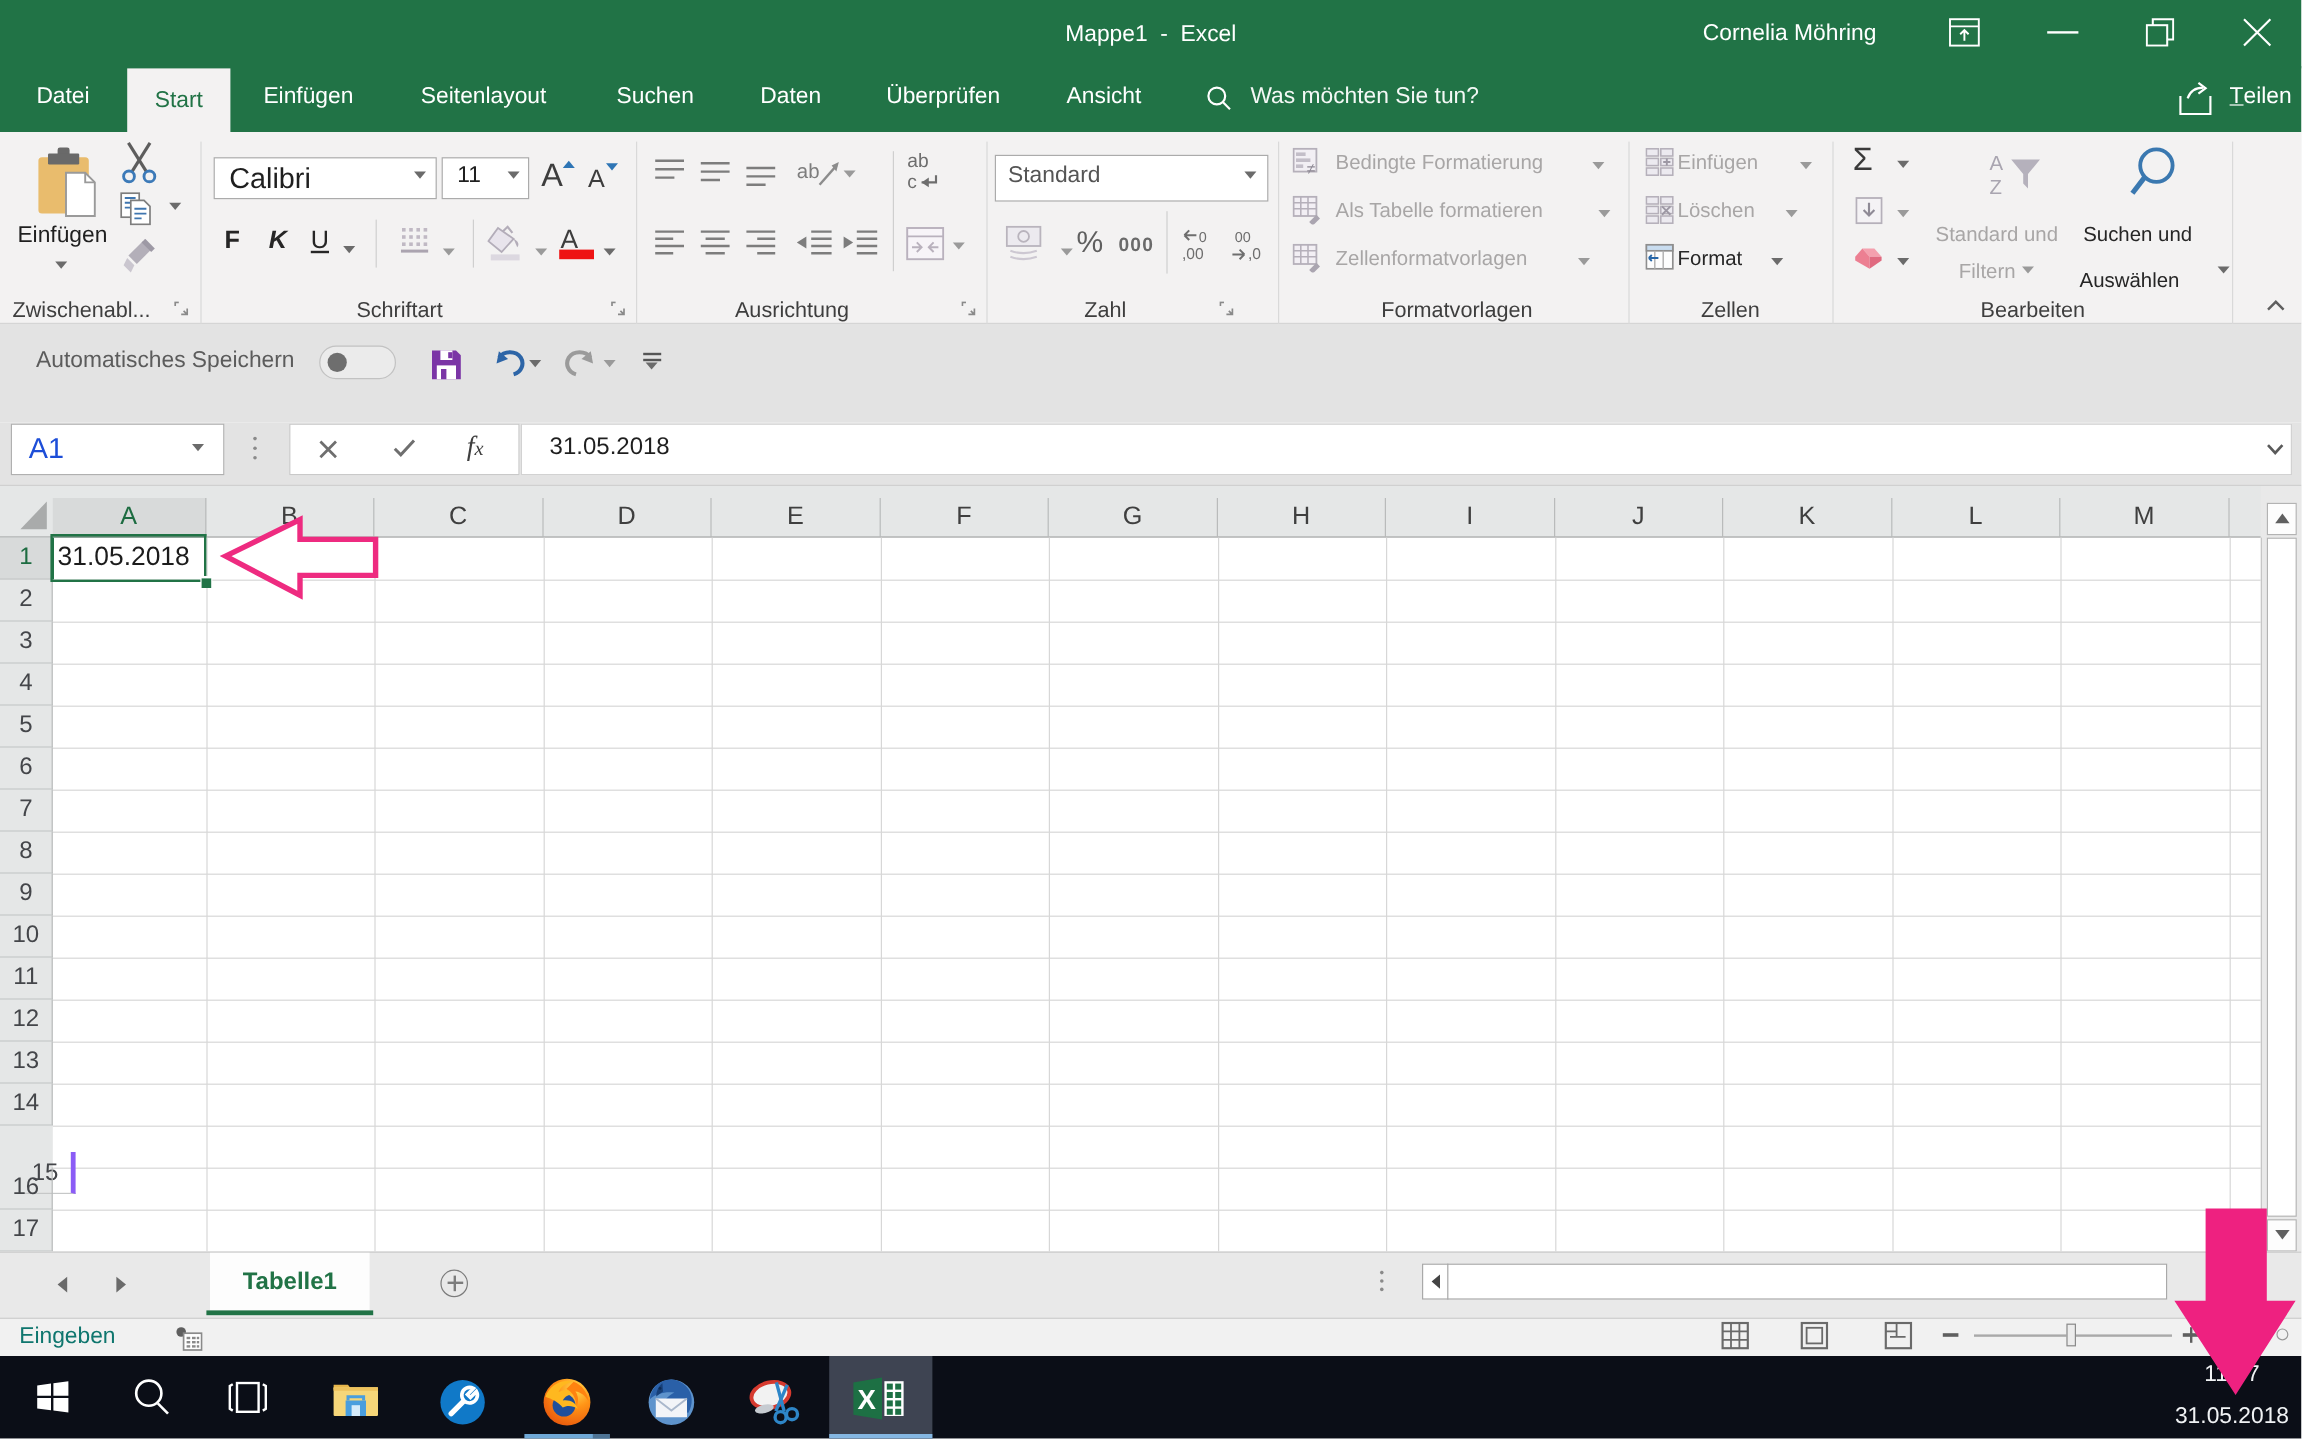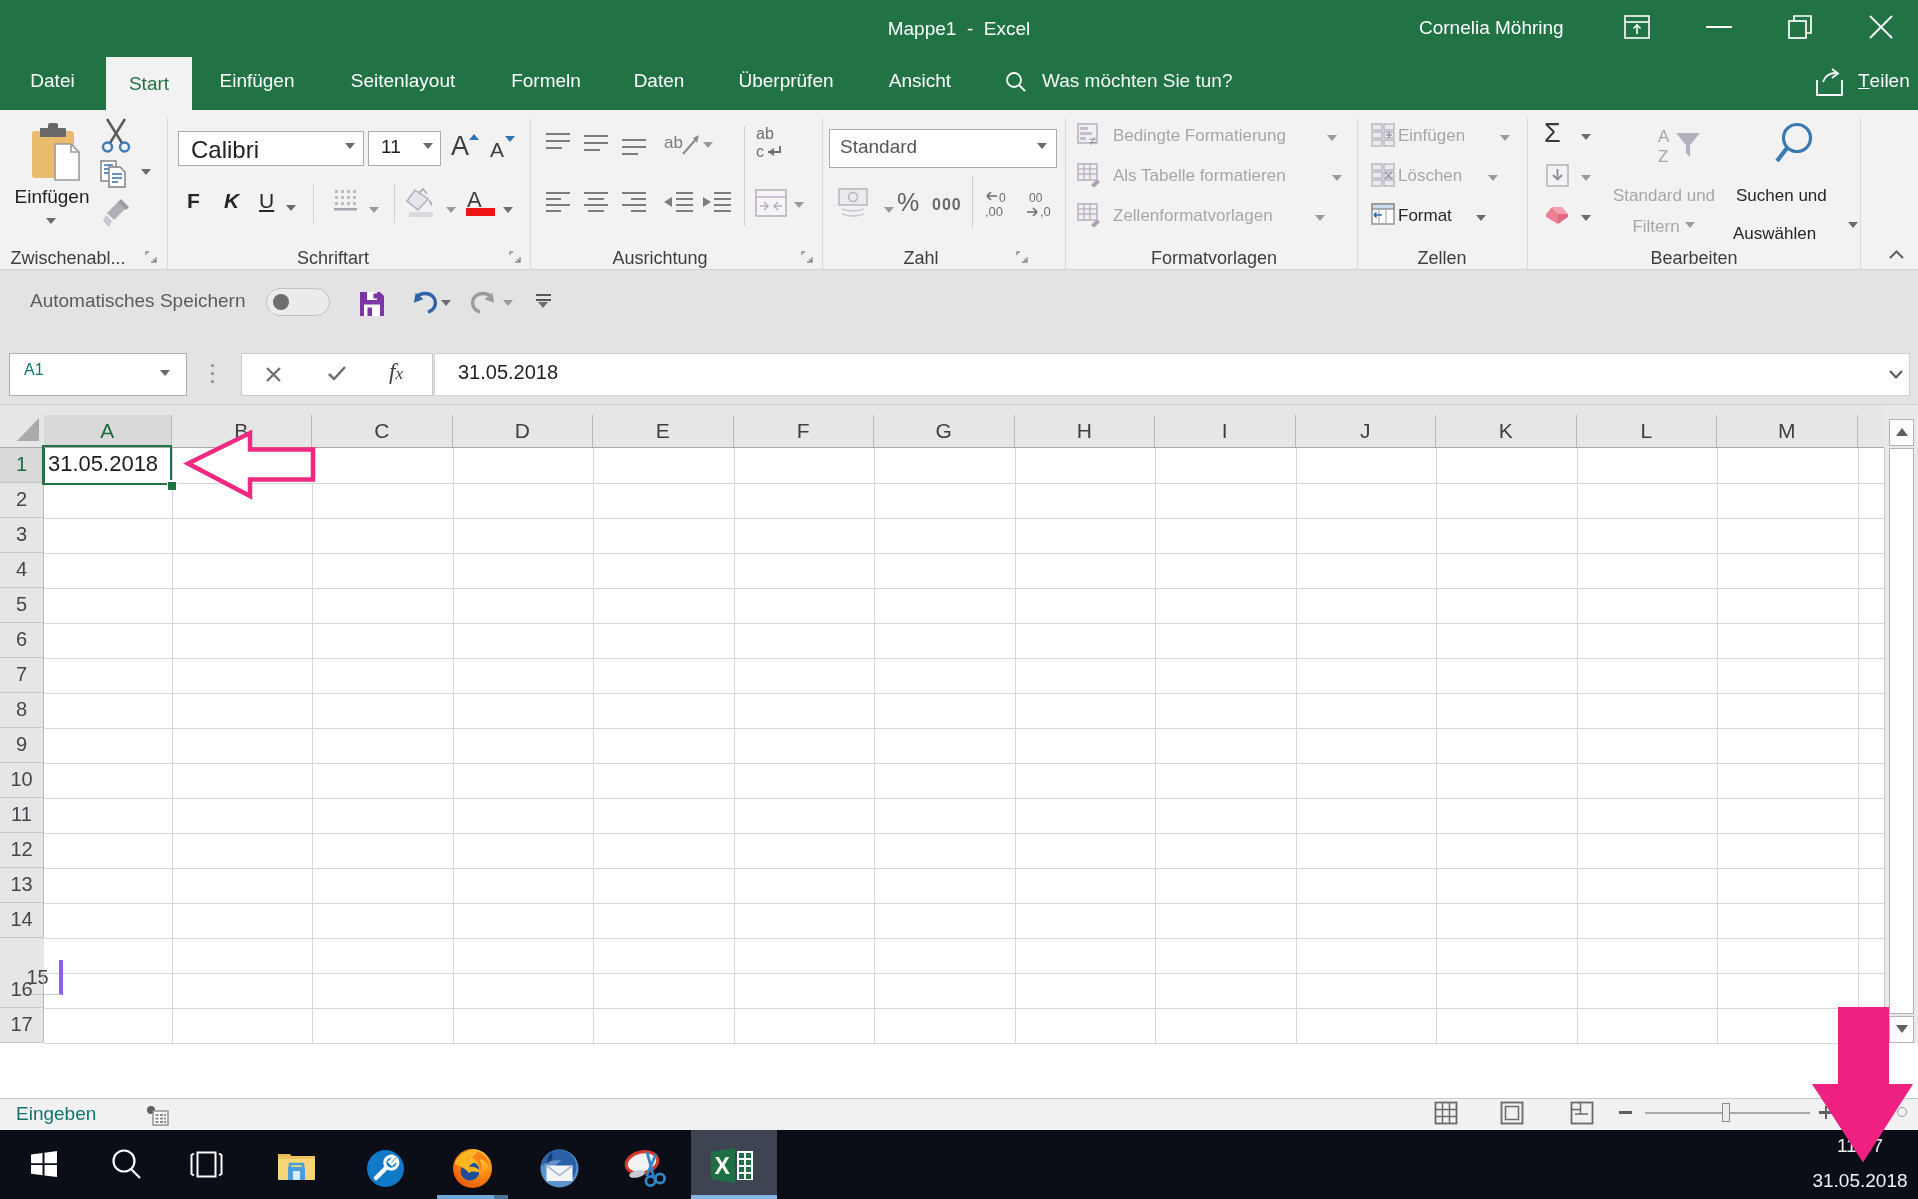--- a/index.html
+++ b/index.html
@@ -38,21 +38,21 @@
     </svg>
 <svg class="a" style="left:1868px;top:14px;" width="26" height="26" viewBox="0 0 26 26">
       <path d="M2 2 L24 24 M24 2 L2 24" stroke="#fff" stroke-width="1.8"></path>
     </svg>
 
 <div class="a" style="left:0;top:55px;width:1918px;height:55px;background:#217346;"></div>
 <div class="a ctr" style="left:106px;top:57px;width:86px;height:53px;background:#f3f2f2;color:#217346;font-size:19px;">Start</div>
 <div class="a ctr tabtxt" style="left:20px;top:55px;width:65px;height:52px;">Datei</div>
 <div class="a ctr tabtxt" style="left:210px;top:55px;width:94px;height:52px;">Einfügen</div>
 <div class="a ctr tabtxt" style="left:338px;top:55px;width:130px;height:52px;">Seitenlayout</div>
-<div class="a ctr tabtxt" style="left:500px;top:55px;width:92px;height:52px;">Formeln</div>
+<div class="a ctr tabtxt" style="left:500px;top:55px;width:92px;height:52px;">Suchen</div>
 <div class="a ctr tabtxt" style="left:625px;top:55px;width:68px;height:52px;">Daten</div>
 <div class="a ctr tabtxt" style="left:725px;top:55px;width:122px;height:52px;">Überprüfen</div>
 <div class="a ctr tabtxt" style="left:878px;top:55px;width:84px;height:52px;">Ansicht</div>
 <svg class="a" style="left:1004px;top:70px;" width="24" height="24" viewBox="0 0 24 24">
       <circle cx="10" cy="10" r="7" fill="none" stroke="#fff" stroke-width="1.8"></circle>
       <line x1="15" y1="15" x2="21" y2="21" stroke="#fff" stroke-width="1.8"></line>
     </svg>
 <div class="a" style="left:1042px;top:55px;height:52px;display:flex;align-items:center;color:rgba(255,255,255,.95);font-size:19px;">Was möchten Sie tun?</div>
 <svg class="a" style="left:1814px;top:68px;" width="34" height="30" viewBox="0 0 34 30">
       <path d="M3 12 L3 27 L28 27 L28 12" fill="none" stroke="#fff" stroke-width="1.8"></path>
@@ -395,21 +395,21 @@
 </svg>
 <div class="dd ddg" style="left:503px;top:30px;"></div>
 <div class="a" style="left:536px;top:24px;width:15px;height:2px;background:#555;"></div>
       <div class="a" style="left:536px;top:29px;width:15px;height:2px;background:#555;"></div>
 <div class="dd" style="left:538px;top:32px;border-left-width:5.5px;border-right-width:5.5px;"></div>
 </div>
 
 <div class="a" style="left:0;top:352px;width:1918px;height:52px;background:#e3e3e3;border-bottom:1px solid #d0d0d0;"></div>
 <div id="fbar" class="a" style="left:0;top:352px;width:1918px;height:52px;">
 <div class="a" style="left:9px;top:1px;width:176px;height:41px;background:#fff;border:1px solid #b0b0b0;"></div>
-<div class="a" style="left:24px;top:9px;font-size:16px;color:#0f766e;">A1</div>
+<div class="a" style="left:24px;top:9px;font-size:24px;color:#1d4ed8;">A1</div>
 <div class="dd" style="left:160px;top:18px;"></div>
 <div class="a" style="left:211px;top:12px;width:3px;height:3px;border-radius:2px;background:#8a8a8a;box-shadow:0 8px 0 #8a8a8a, 0 16px 0 #8a8a8a;"></div>
 <div class="a" style="left:241px;top:1px;width:190px;height:41px;background:#fff;border:1px solid #c9c9c9;"></div>
 <svg class="a" style="left:265px;top:14px;" width="17" height="17" viewBox="0 0 17 17">
         <path d="M2 2 L15 15 M15 2 L2 15" stroke="#6f6f6f" stroke-width="2.3"></path>
       </svg>
 <svg class="a" style="left:327px;top:13px;" width="20" height="17" viewBox="0 0 20 17">
         <path d="M2 9 L7 14 L18 2" fill="none" stroke="#6f6f6f" stroke-width="2.5"></path>
       </svg>
 <div class="a" style="left:389px;top:7px;font-family:'Liberation Serif',serif;font-style:italic;font-size:23px;color:#3f3f3f;">f<span style="font-size:17px;">x</span></div>
@@ -498,20 +498,41 @@
 <div class="a" style="left:1889px;top:611px;width:25px;height:27px;background:#fdfdfd;border:1px solid #b3b3b3;box-sizing:border-box;"></div>
 <svg class="a" style="left:1895px;top:619px;" width="14" height="10" viewBox="0 0 14 10">
         <polygon points="7,9 13,1 1,1" fill="#606060"></polygon>
       </svg>
 <div class="a" style="left:48px;top:46px;font-size:22px;color:#1c1c1c;">31.05.2018</div>
 <div class="a" style="left:41.5px;top:40px;width:130px;height:40px;border:2.5px solid #217346;box-sizing:border-box;"></div>
 <div class="a" style="left:166.5px;top:75px;width:10px;height:10px;background:#fff;"></div>
 <div class="a" style="left:168px;top:76.5px;width:8px;height:8px;background:#217346;"></div>
     </div>
 
+<div id="sheetbar" class="a" style="left:0;top:1043px;width:1918px;height:55px;background:#e9e9e9;">
+<div class="a" style="left:0;top:0;width:1918px;height:1px;background:#cccccc;"></div>
+<svg class="a" style="left:46px;top:20px;" width="12" height="15" viewBox="0 0 12 15">
+        <polygon points="10,1 2,7.5 10,14" fill="#6a6a6a"></polygon>
+      </svg>
+<svg class="a" style="left:95px;top:20px;" width="12" height="15" viewBox="0 0 12 15">
+        <polygon points="2,1 10,7.5 2,14" fill="#6a6a6a"></polygon>
+      </svg>
+<div class="a" style="left:175px;top:1px;width:133px;height:48px;background:#fdfdfd;"></div>
+<div class="a" style="left:175px;top:1px;width:133px;height:48px;display:flex;align-items:center;justify-content:center;font-size:20px;font-weight:bold;color:#217346;">Tabelle1</div>
+<div class="a" style="left:172px;top:49px;width:139px;height:4px;background:#217346;"></div>
+<div class="a" style="left:367px;top:15px;width:23px;height:23px;border:1.5px solid #7c7c7c;border-radius:13px;box-sizing:border-box;"></div>
+<div class="a" style="left:372.5px;top:25px;width:13px;height:2px;background:#7c7c7c;"></div>
+<div class="a" style="left:378px;top:19.5px;width:2px;height:13px;background:#7c7c7c;"></div>
+<div class="a" style="left:1150px;top:16px;width:3px;height:3px;border-radius:2px;background:#8a8a8a;box-shadow:0 7px 0 #8a8a8a, 0 14px 0 #8a8a8a;"></div>
+<div class="a" style="left:1185px;top:10px;width:621px;height:30px;background:#fff;border:1px solid #a9a9a9;box-sizing:border-box;"></div>
+<div class="a" style="left:1206px;top:10px;width:1px;height:30px;background:#a9a9a9;"></div>
+<svg class="a" style="left:1191px;top:17px;" width="11" height="16" viewBox="0 0 11 16">
+        <polygon points="9,2 2,8 9,14" fill="#444"></polygon>
+      </svg>
+</div>
 
 <div id="statusbar" class="a" style="left:0;top:1098px;width:1918px;height:32px;background:#f1f1f1;border-top:1px solid #c9c9c9;">
 <div class="a" style="left:16px;top:4px;font-size:19px;color:#0f766e;">Eingeben</div>
 <svg class="a" style="left:146px;top:6px;" width="23" height="21" viewBox="0 0 23 21">
 <circle cx="5" cy="5" r="4" fill="#5f5f5f"></circle>
 <rect x="7" y="6" width="15" height="14" fill="#fff" stroke="#8a8a8a" stroke-width="1.4"></rect>
 <g fill="#8a8a8a">
           <rect x="9.5" y="9" width="3" height="2"></rect>
           <rect x="14" y="9" width="3" height="2"></rect>
           <rect x="18" y="9" width="2" height="2"></rect>

